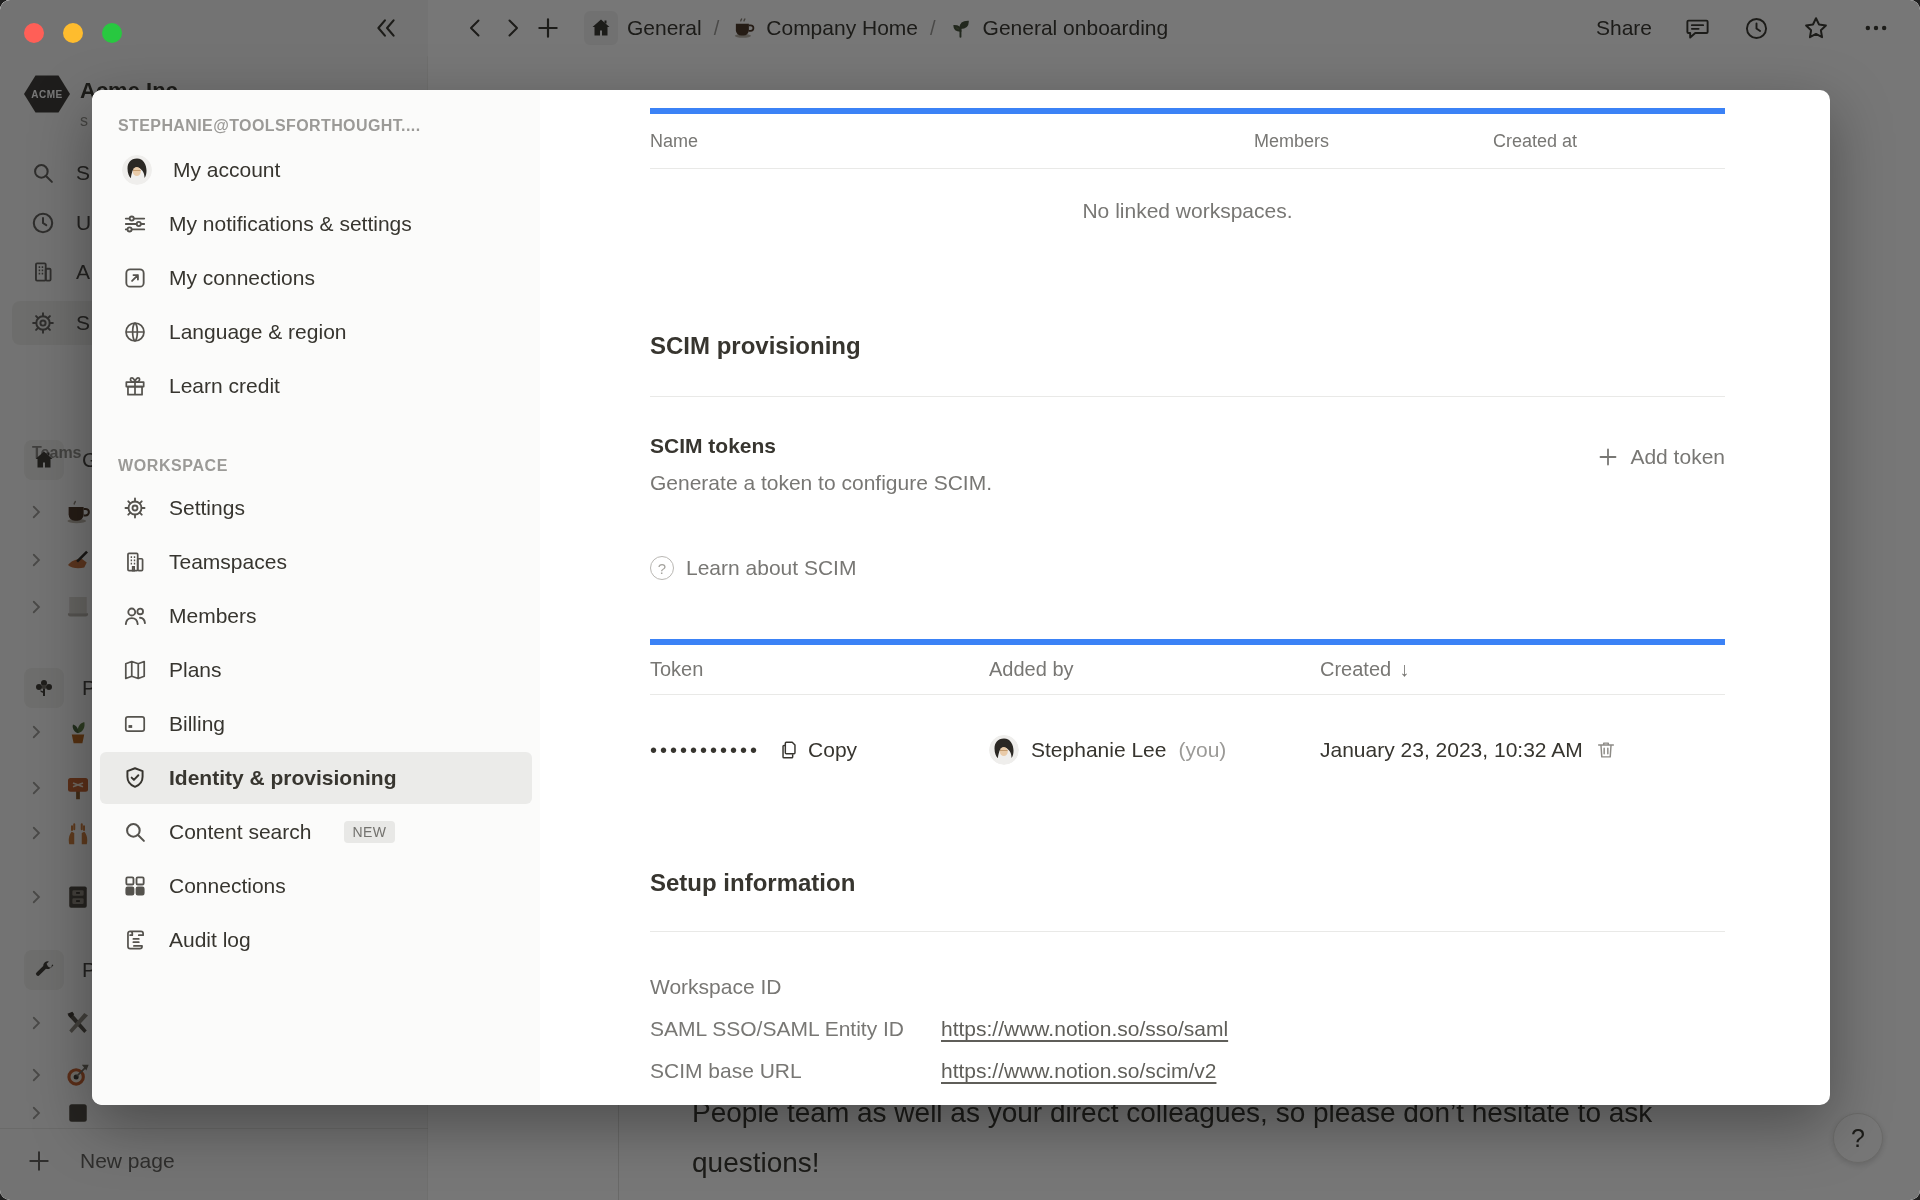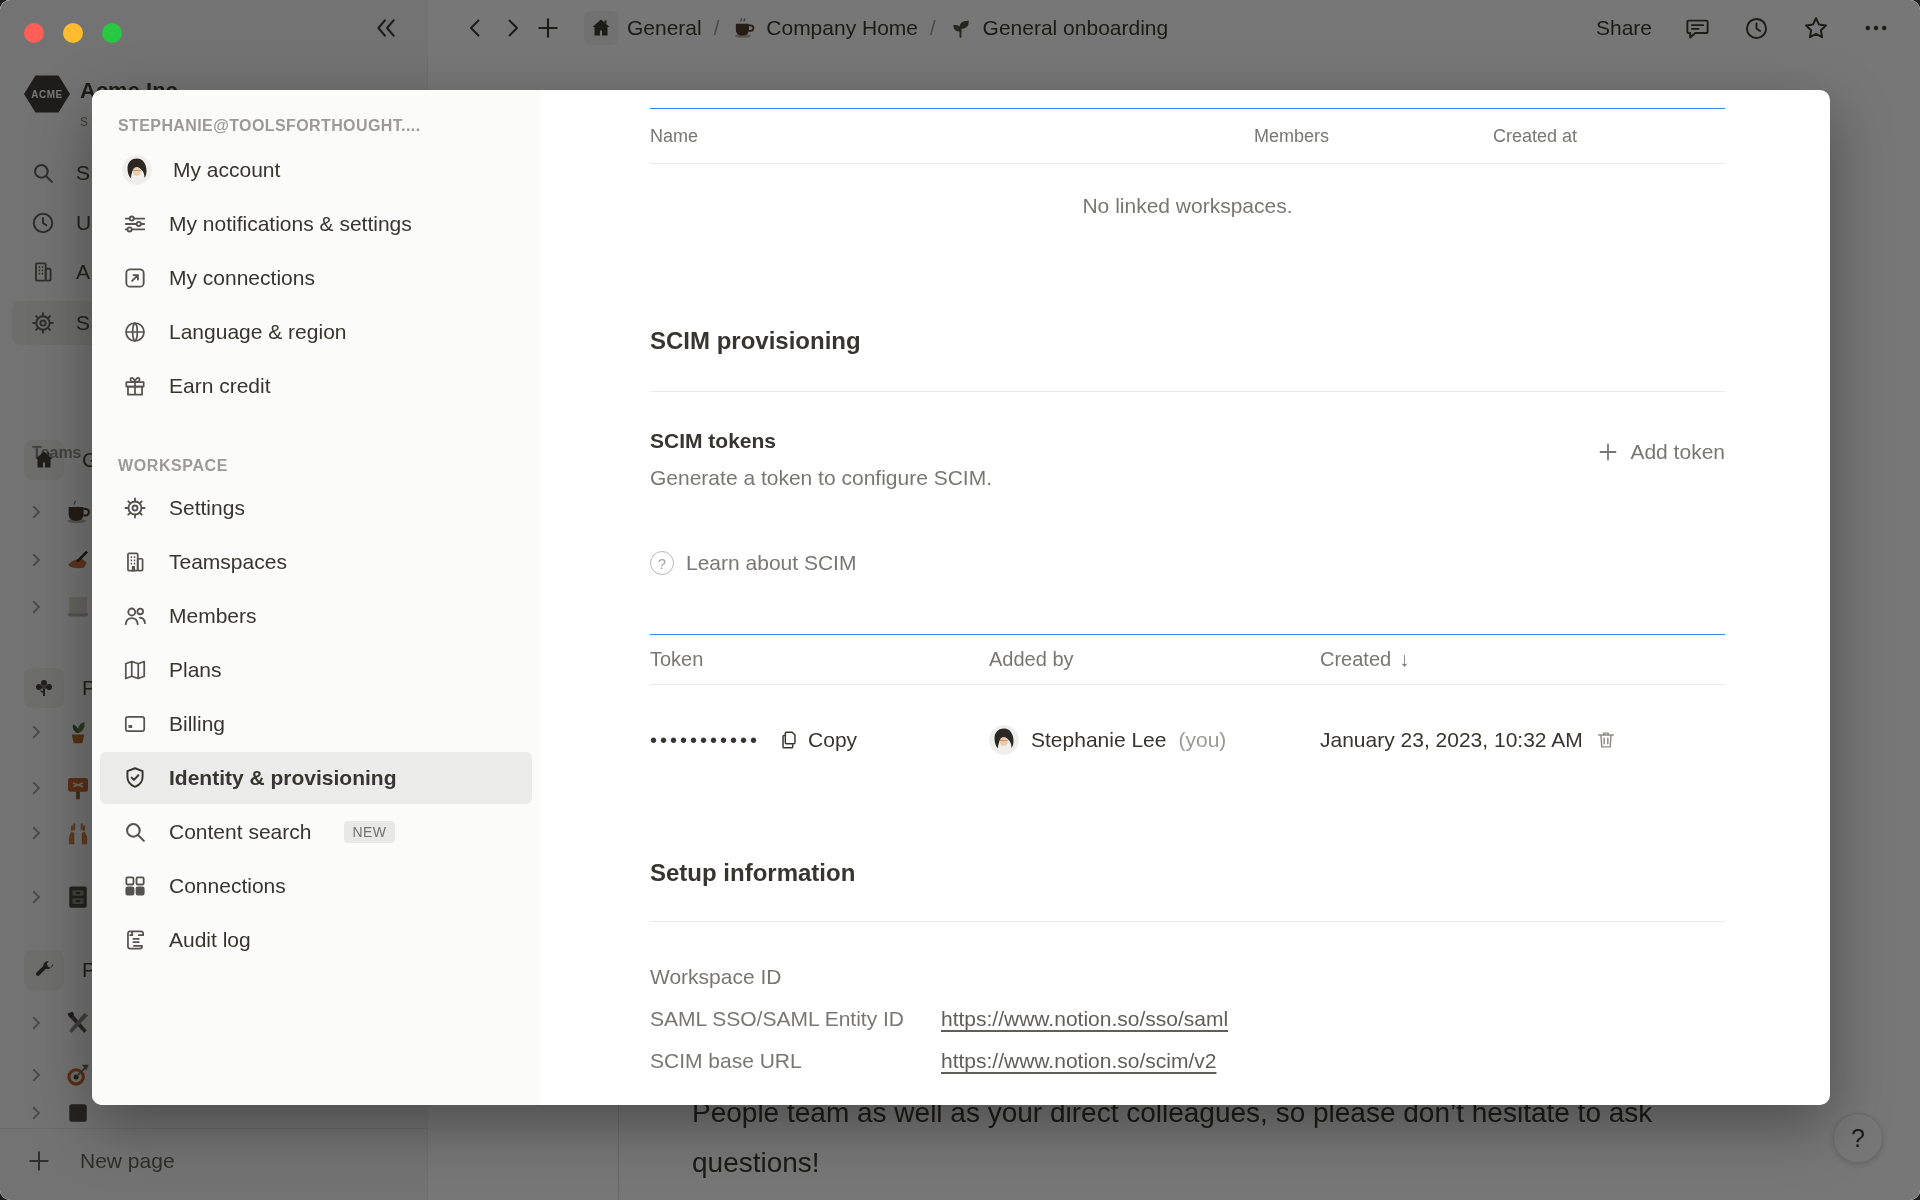--- a/index.html
+++ b/index.html
@@ -57,21 +57,21 @@
   .m-acct-head { height:24px; display:flex; align-items:center; padding-left:26px; font-size:16px; font-weight:700; letter-spacing:.4px; color:#9b9a97; margin-bottom:6px; }
   .m-item { height:52px; margin:0 8px 2px 8px; border-radius:6px; display:flex; align-items:center; padding-left:22px; gap:21px; font-size:21px; color:#37352f; cursor:default; }
   .m-item .ic { color:#55534e; display:flex; flex:0 0 auto; }
   .m-item.active { background:#ebebe9; }
   .m-item.active .m-label { font-weight:600; }
   .m-ws-head { height:20px; display:flex; align-items:center; padding-left:26px; font-size:16px; font-weight:600; letter-spacing:.6px; color:#9b9a97; margin:44px 0 6px 0; }
   .badge-new { margin-left:12px; background:#e8e8e6; color:#73726e; font-size:14px; letter-spacing:.5px; border-radius:4px; padding:3px 8px; }
   .avatar { width:30px; height:30px; border-radius:50%; overflow:hidden; flex:0 0 auto; }
 
   .m-content { flex:1; padding:18px 105px 0 110px; overflow:hidden; }
-  .tbl-line { border-top:1px solid #3b82f6; }
+  .tbl-line { border-top:6px solid #3b82f6; }
   .t1-head { display:flex; align-items:center; height:55px; border-bottom:1px solid #e9e9e7; font-size:18px; color:#787774; }
   .t1-c1 { flex:1; } .t1-c2 { width:239px; } .t1-c3 { width:232px; }
   .t1-empty { padding:30px 0 45px 0; text-align:center; font-size:21px; color:#787774; }
   .h2 { margin-top:62px; font-size:24px; font-weight:600; line-height:32px; color:#37352f; }
   .sec-div { margin-top:34px; border-top:1px solid #e9e9e7; }
   .tokens-row { margin-top:36px; display:flex; align-items:flex-start; justify-content:space-between; }
   .tokens-title { font-size:21px; font-weight:600; line-height:26px; }
   .tokens-desc { margin-top:11px; font-size:21px; line-height:26px; color:#787774; }
   .add-token { display:flex; align-items:center; gap:10px; color:#787774; font-size:21px; margin-top:12px; }
   .learn { margin-top:60px; display:flex; align-items:center; gap:12px; color:#787774; font-size:21px; }
@@ -477,21 +477,21 @@
         <span class="m-label">Language &amp; region</span>
       </div>
       <div class="m-item">
         <span class="ic">
             <svg width="26" height="26" viewBox="0 0 24 24" fill="none" stroke="currentColor" stroke-width="1.6" stroke-linejoin="round">
               <rect x="4" y="8.5" width="16" height="4"></rect>
               <rect x="5.5" y="12.5" width="13" height="7.5"></rect>
               <path d="M12 8.5V20M12 8.5c-3.6 0-4.8-1.8-4-3.6 1.8-1 3.6.4 4 3.6zM12 8.5c3.6 0 4.8-1.8 4-3.6-1.8-1-3.6.4-4 3.6z"></path>
             </svg>
           </span>
-        <span class="m-label">Earn credit</span>
+        <span class="m-label">Learn credit</span>
       </div>
 
       <div class="m-ws-head">WORKSPACE</div>
 
       <div class="m-item">
         <span class="ic">
             <svg width="26" height="26" viewBox="0 0 24 24" fill="none" stroke="currentColor" stroke-width="1.7" stroke-linecap="round">
               <circle cx="12" cy="12" r="6"></circle>
               <circle cx="12" cy="12" r="2.3"></circle>
               <path d="M12 3.2v2.7M12 18.1v2.7M3.2 12h2.7M18.1 12h2.7M5.8 5.8l1.9 1.9M16.3 16.3l1.9 1.9M18.2 5.8l-1.9 1.9M7.7 16.3l-1.9 1.9"></path>

